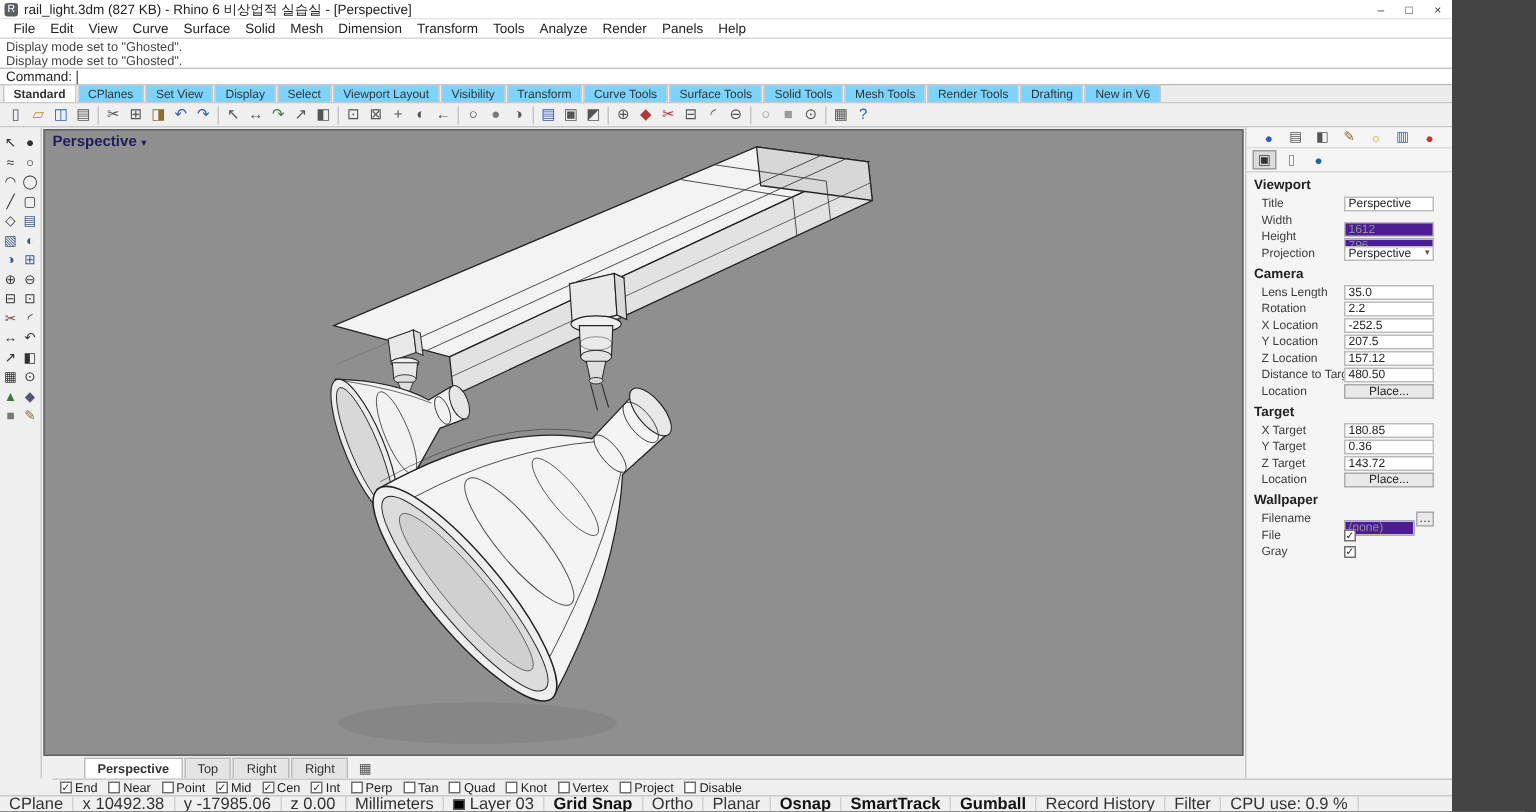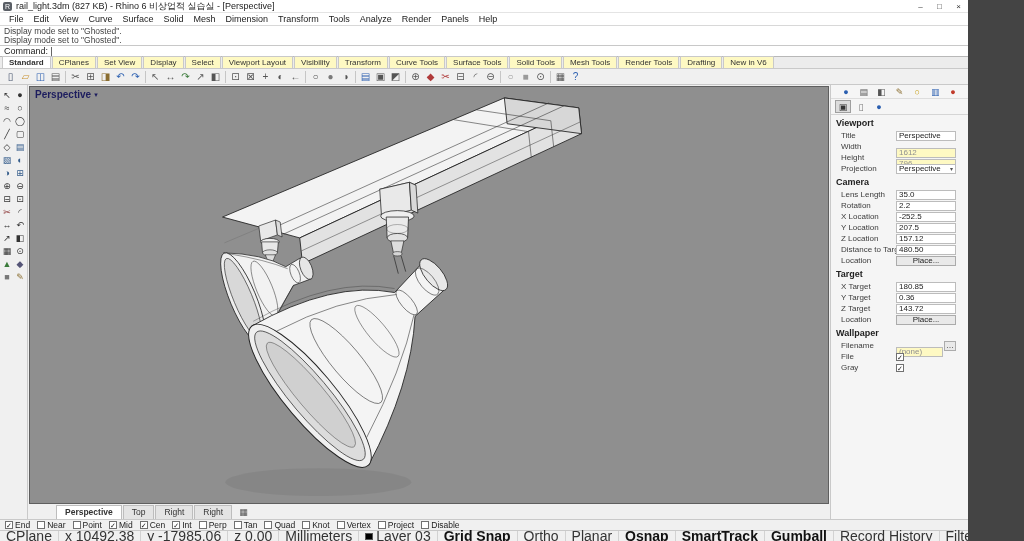--- a/index.html
+++ b/index.html
@@ -16,21 +16,21 @@
   .menubar{height:13px;background:#ffffff;display:flex;align-items:center;padding-left:4px;flex:0 0 auto;border-bottom:1px solid #d8d8d8;}
   .menu-item{padding:0 5px;font-size:9px;line-height:13px;color:#222;}
   
   .cmdhist{height:20px;background:#ffffff;border-bottom:1px solid #c8c8c8;padding:1px 4px;flex:0 0 auto;overflow:hidden;}
   .hist-line{font-size:8.5px;line-height:9px;color:#444;white-space:nowrap;}
   .cmdline{height:11px;background:#ffffff;border-bottom:1px solid #b8b8b8;display:flex;align-items:flex-end;padding:0 4px;flex:0 0 auto;}
   .cmdprompt{font-size:9px;color:#222;}
   .caret{width:1px;height:9px;background:#666;margin-left:3px;}
   
   .tabstrip{height:12px;background:#ececec;display:flex;align-items:flex-end;padding-left:2px;flex:0 0 auto;border-bottom:1px solid #c9c9c9;}
-  .ttab{font-size:8px;line-height:11px;padding:0 6px;color:#333;border:1px solid #c9c9c9;border-bottom:none;background:#fef9c3;margin-right:1px;white-space:nowrap;}
+  .ttab{font-size:8px;line-height:11px;padding:0 6px;color:#333;border:1px solid #c9c9c9;border-bottom:none;background:#7dd3fc;margin-right:1px;white-space:nowrap;}
   .ttab.active{background:#ffffff;font-weight:bold;}
   
   .toolbar{height:16px;background:#f0f0f0;display:flex;align-items:center;padding-left:3px;flex:0 0 auto;border-bottom:1px solid #c9c9c9;}
   .ticon{width:15px;height:14px;display:inline-flex;align-items:center;justify-content:center;font-size:10px;flex:0 0 auto;}
   .tsep{width:1px;height:12px;background:#c6c6c6;margin:0 2px;flex:0 0 auto;}
   
   .main{flex:1 1 auto;display:flex;min-height:0;}
   .palette{width:28px;background:#f0f0f0;border-right:1px solid #c9c9c9;display:grid;
            grid-template-columns:13px 13px;align-content:start;justify-content:center;padding-top:4px;row-gap:1px;}
   .picon{width:13px;height:12px;display:flex;align-items:center;justify-content:center;font-size:9px;}
@@ -49,32 +49,32 @@
   .ptabrow{height:14px;display:flex;align-items:center;justify-content:space-around;padding:0 6px;border-bottom:1px solid #ddd;}
   .ptab{width:13px;height:12px;display:flex;align-items:center;justify-content:center;font-size:9px;}
   .psubrow{height:16px;display:flex;align-items:center;gap:2px;padding:1px 4px;border-bottom:1px solid #d5d5d5;}
   .psub{width:16px;height:13px;display:flex;align-items:center;justify-content:center;font-size:9px;border:1px solid transparent;}
   .psub.active{background:#dcdcdc;border-color:#9f9f9f;}
   .psec{font-size:9px;font-weight:bold;color:#222;padding:3px 0 2px 5px;}
   .prow{display:flex;height:11px;align-items:center;padding:0 12px 0 10px;}
   .plabel{flex:1;font-size:8px;color:#3c3c3c;white-space:nowrap;overflow:hidden;}
   .pvalwrap{width:60px;display:flex;align-items:center;flex:0 0 auto;}
   .pval{flex:1;height:10px;background:#fff;border:1px solid #bcbcbc;font-size:8px;padding:0 2px;display:flex;align-items:center;white-space:nowrap;overflow:hidden;}
-  .pval.disabled{background:#fef9c3;color:#8f8f8f;margin-top:12px;}
+  .pval.disabled{background:#4c1d95;color:#8f8f8f;margin-top:12px;}
   .pval .dd{margin-left:auto;font-size:6px;color:#555;}
   .pbtn{flex:1;height:10px;background:#e9e9e9;border:1px solid #ababab;font-size:8px;display:flex;align-items:center;justify-content:center;}
   .pbtn.mini{flex:0 0 12px;margin-left:1px;}
   .cb{width:8px;height:8px;border:1px solid #707070;background:#fff;font-size:7px;line-height:7px;text-align:center;color:#222;flex:0 0 auto;}
   
-  .osnapbar{height:11px;background:#f0f0f0;border-top:1px solid #c9c9c9;display:flex;align-items:center;padding-left:5px;flex:0 0 auto;}
+  .osnapbar{height:11px;background:#f0f0f0;border-top:1px solid #c9c9c9;display:flex;align-items:center;padding-left:5px;flex:0 0 auto;margin-left:35px;}
   .ositem{display:flex;align-items:center;gap:2px;margin-right:7px;}
   .oslabel{font-size:8.5px;color:#222;white-space:nowrap;}
   
   .statusbar{height:11px;background:#f0f0f0;border-top:1px solid #c9c9c9;display:flex;align-items:stretch;flex:0 0 auto;}
-  .sseg{display:flex;align-items:center;gap:3px;padding:0 6px;border-right:1px solid #d2d2d2;font-size:14px;color:#333;white-space:nowrap;}
+  .sseg{display:flex;align-items:center;gap:3px;padding:0 6px;border-right:1px solid #d2d2d2;font-size:11px;color:#333;white-space:nowrap;}
   .sseg.active{font-weight:bold;color:#111;}
   .swatch{width:8px;height:7px;border:1px solid #555;flex:0 0 auto;}
   
   .cursor{position:absolute;z-index:50;pointer-events:none;}
 </style>
 </head>
 <body>
 
 <div id="app">
 

